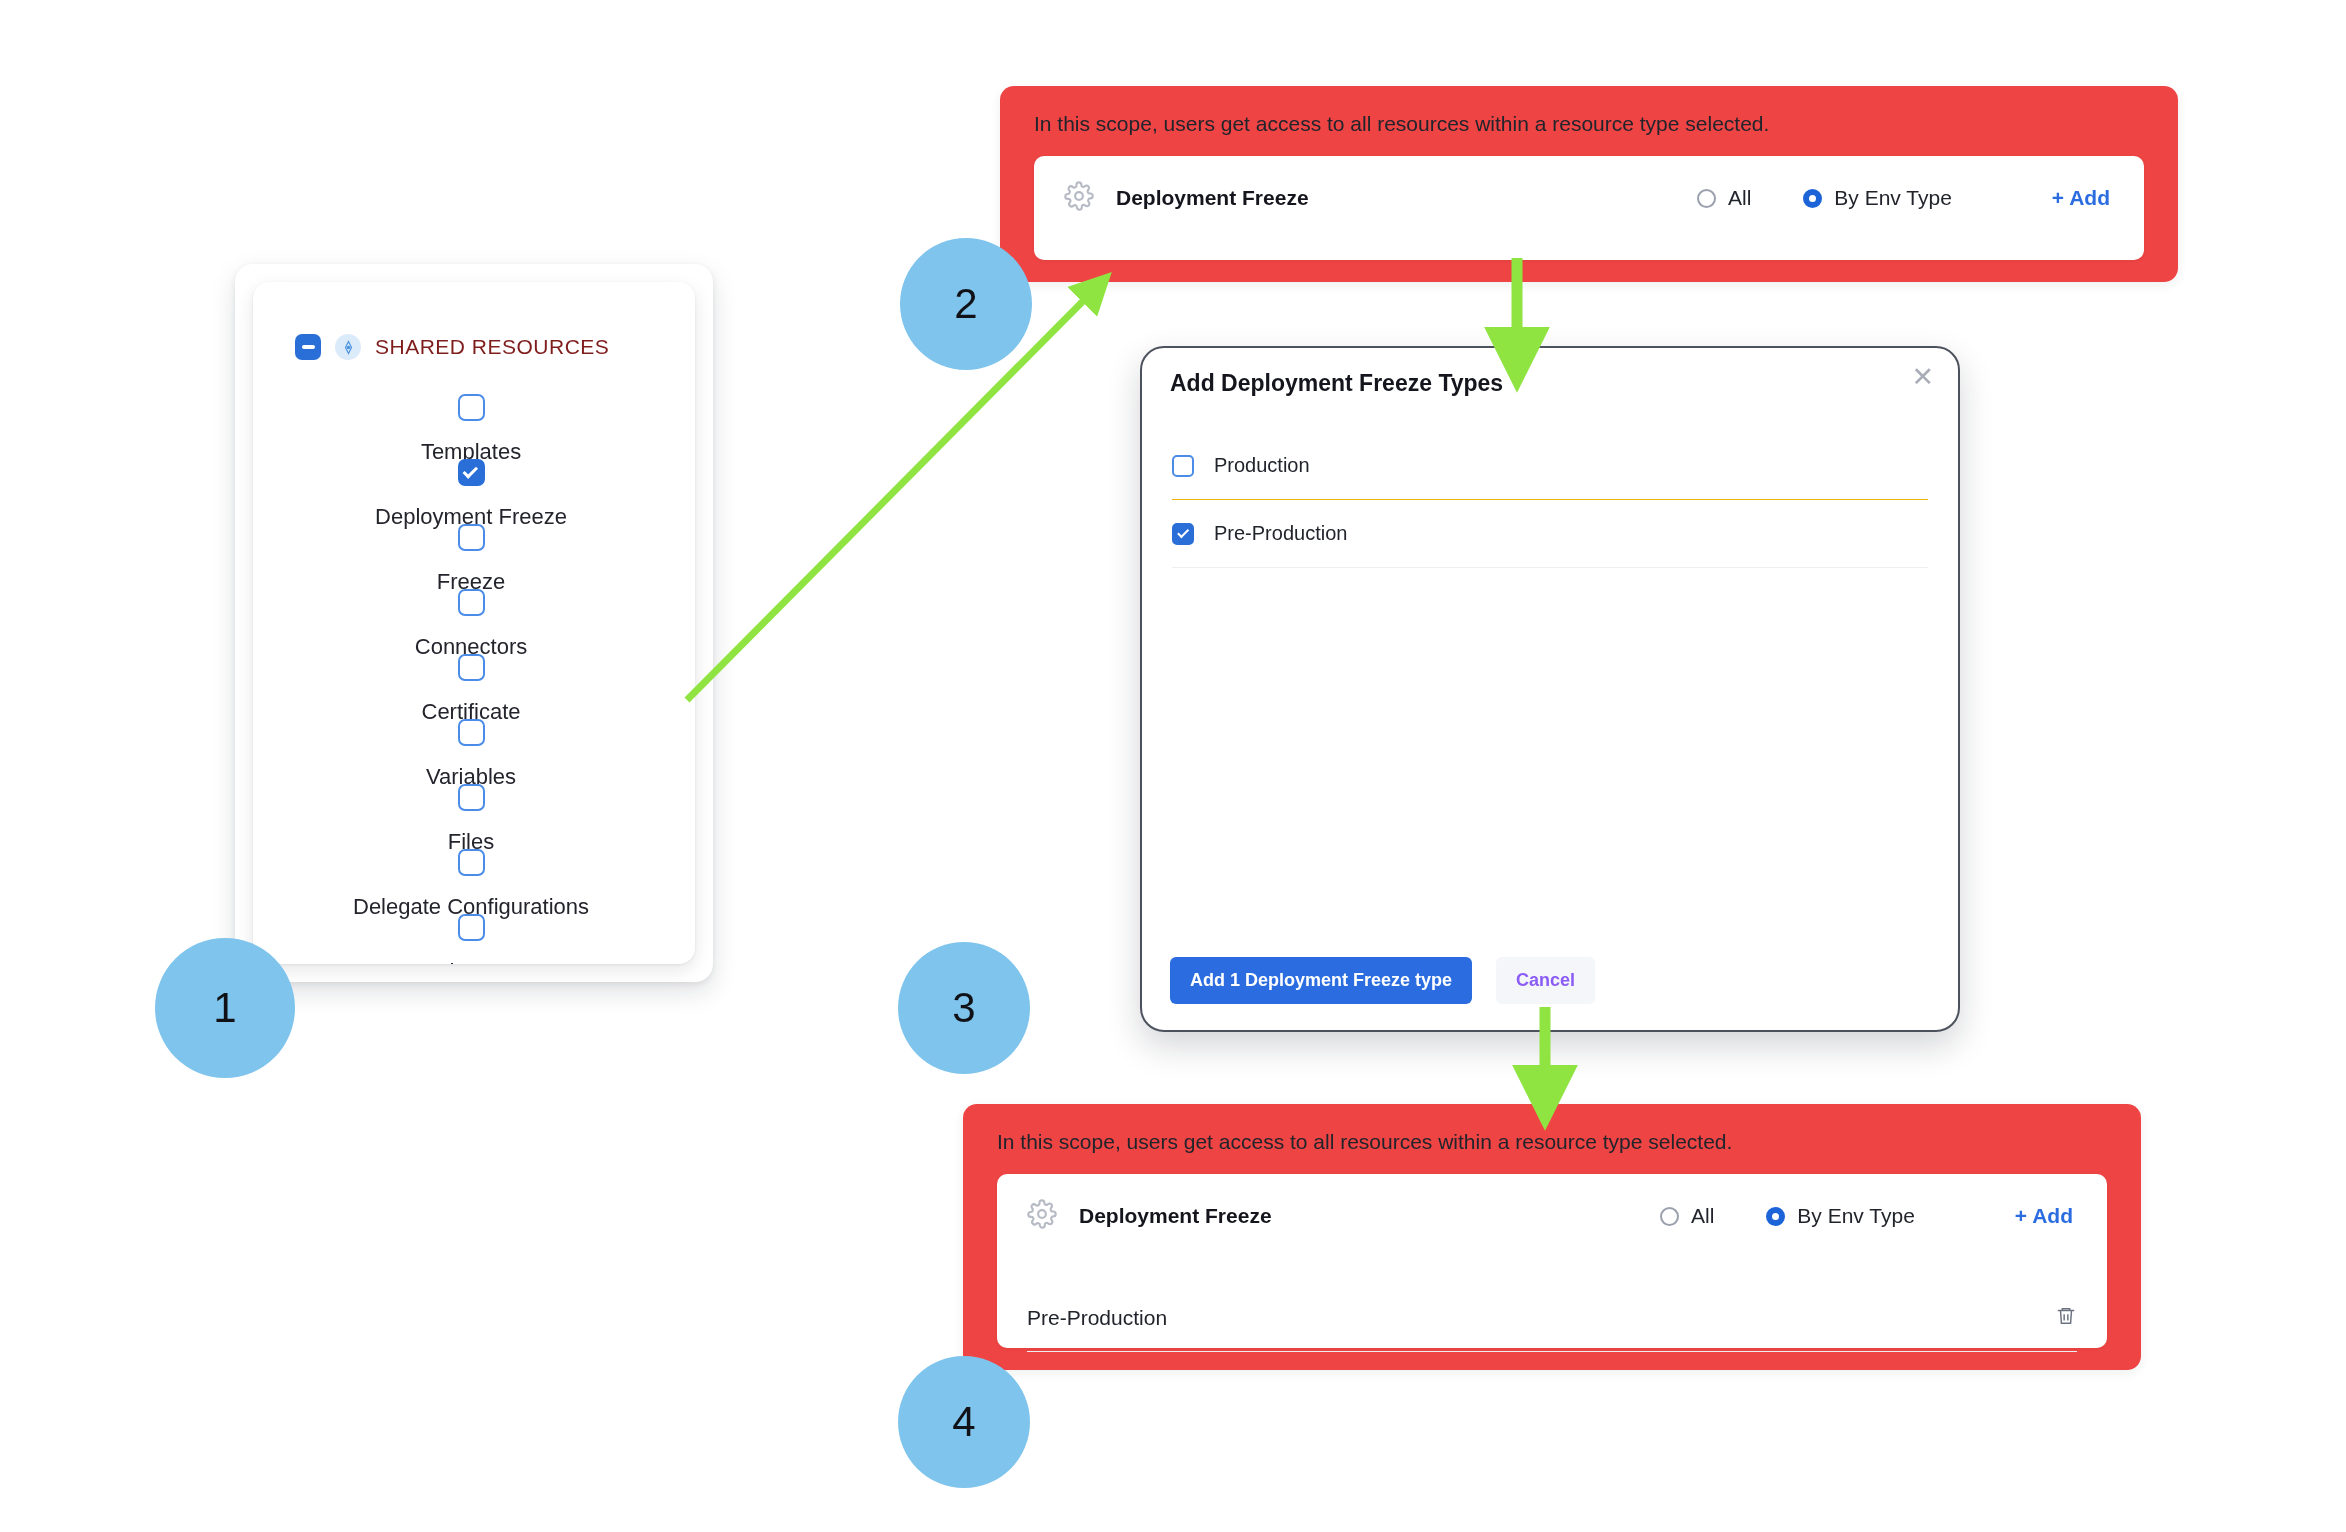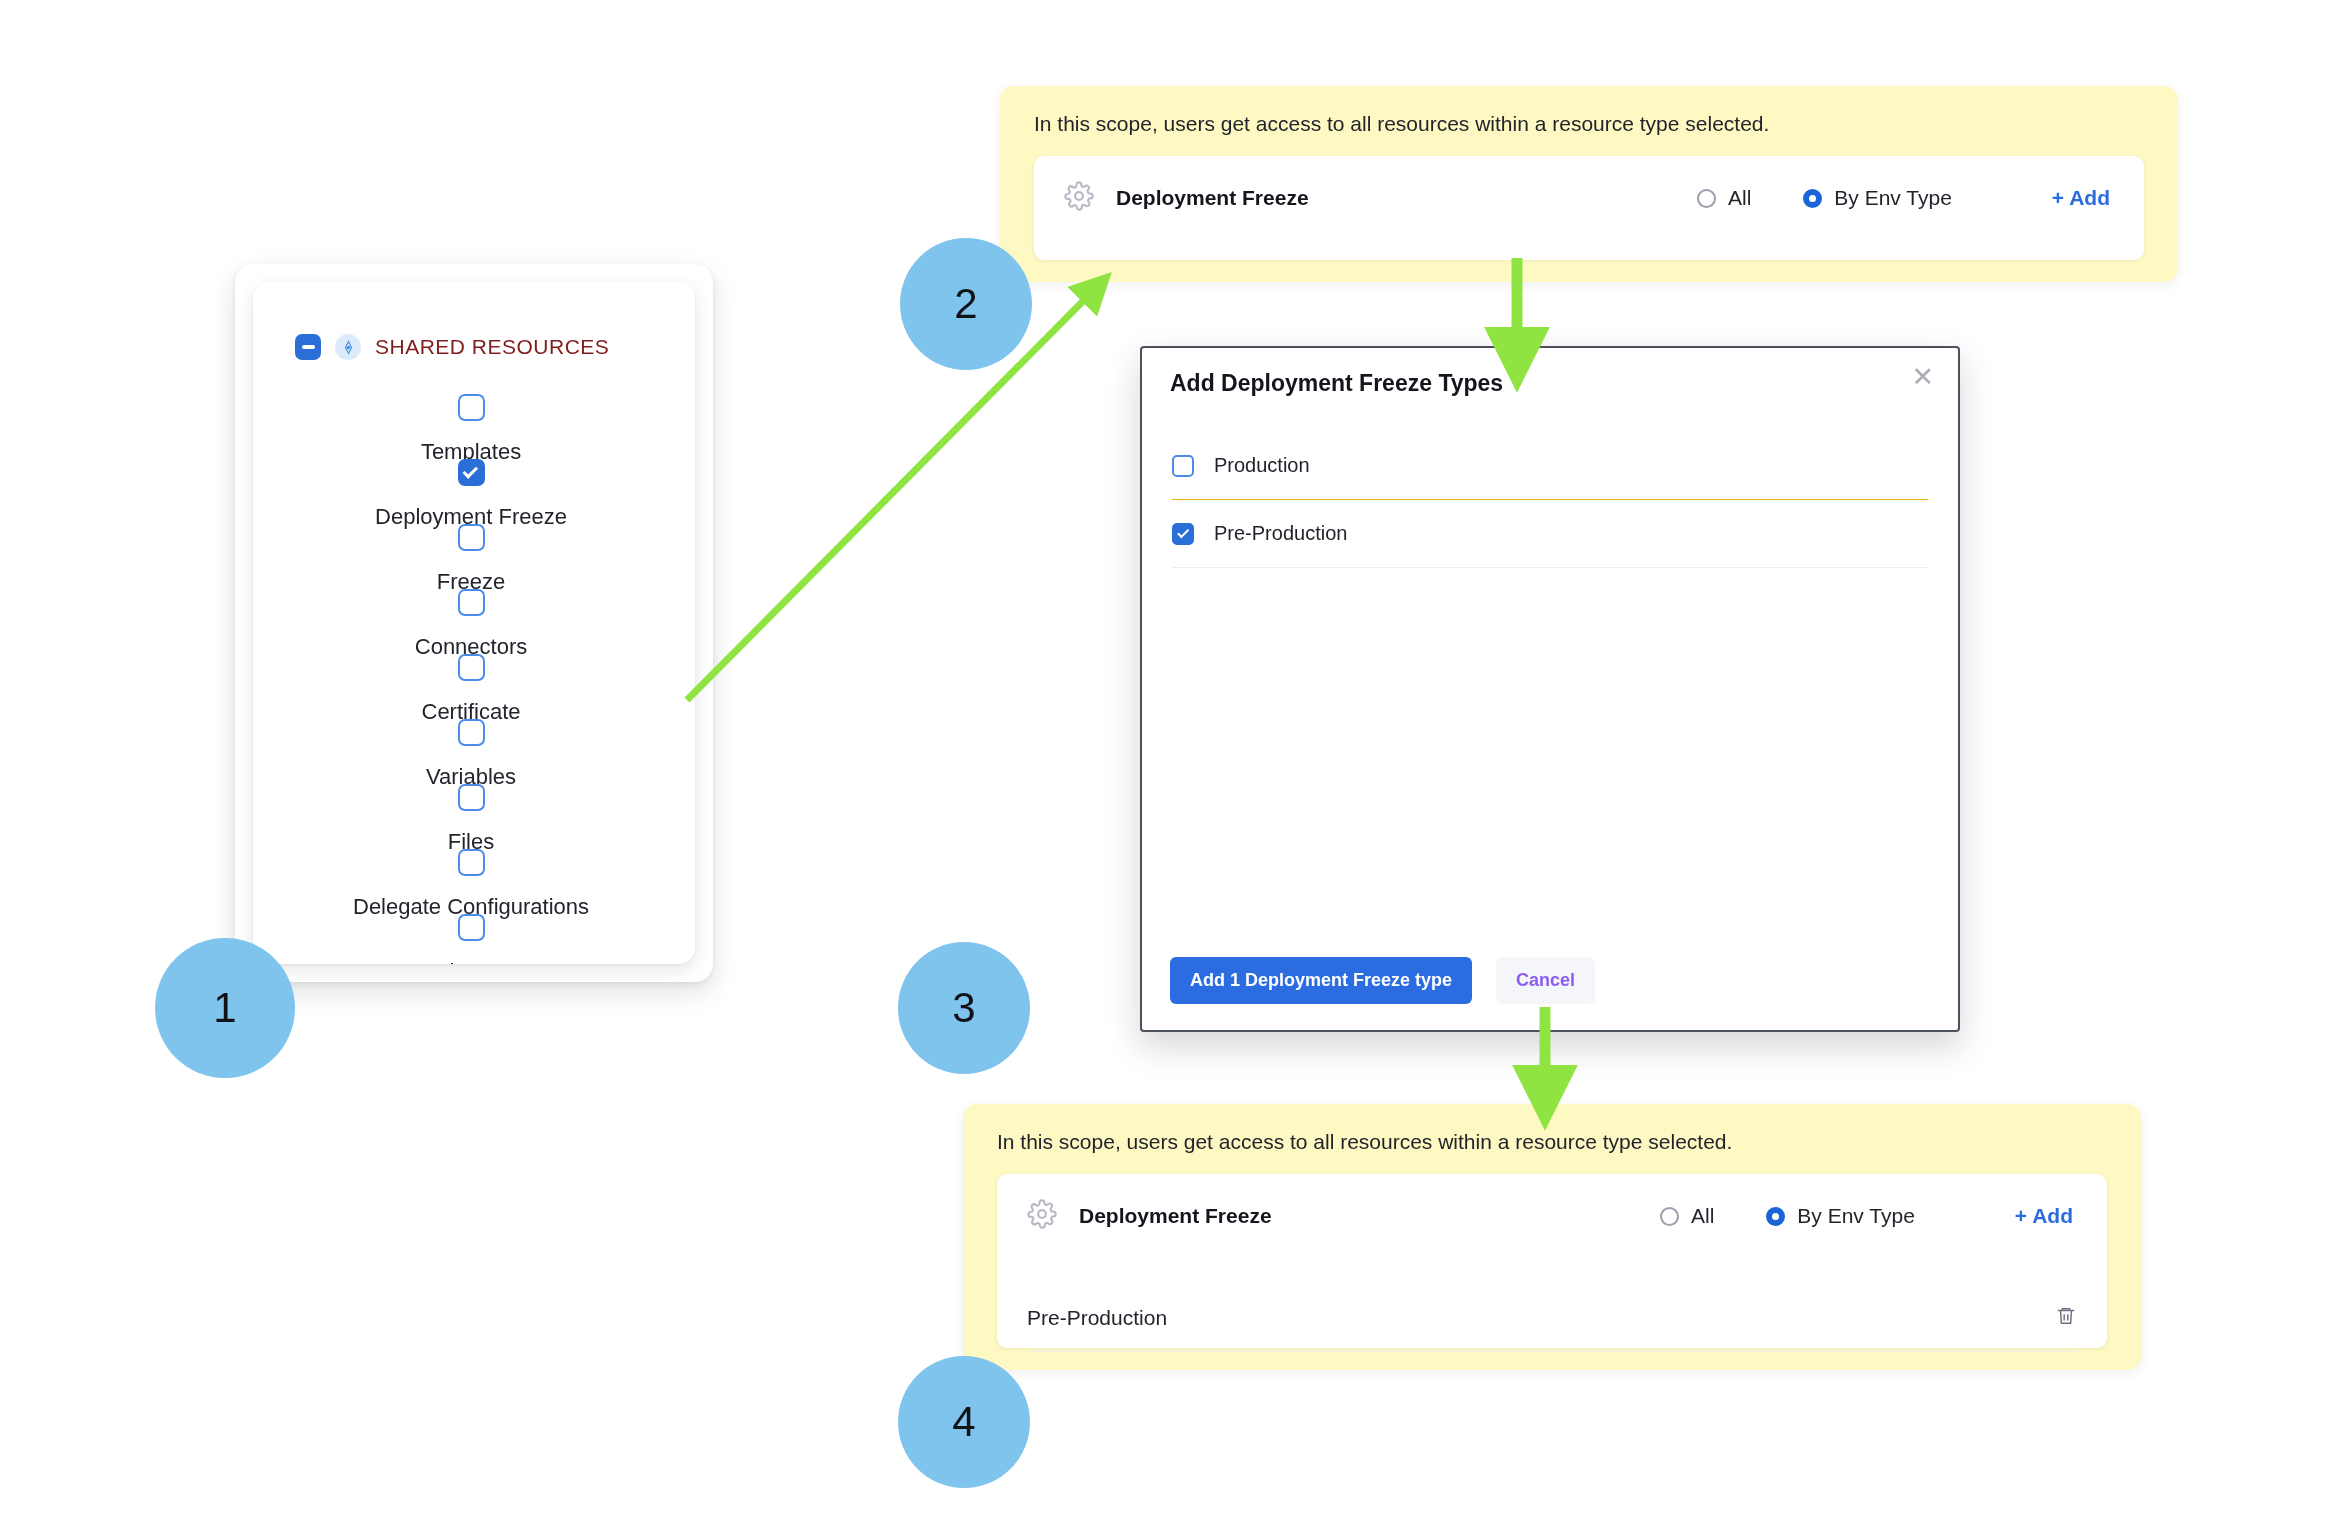--- a/index.html
+++ b/index.html
@@ -69,21 +69,21 @@
   .cb.checked { background: #2a6ed8; border-color: #2a6ed8; }
   .cb.checked .tick {
     width: 14px; height: 8px; border-left: 3px solid #fff; border-bottom: 3px solid #fff;
     transform: rotate(-45deg) translate(1px,-2px);
   }
   .res-label { font-size: 22px; color: #23242c; white-space: nowrap; }
 
   
   .scope-panel {
     position: absolute;
-    background: #fef9c3;
+    background: #ef4444;
     border-radius: 14px;
     box-shadow: 0 3px 12px rgba(16,24,40,.07);
     z-index: 10;
     text-decoration: underline;
   }
   .scope-note {
     position: absolute; left: 34px; top: 26px;
     font-size: 21px; color: #22242c; white-space: nowrap;
   }
   .scope-card {
@@ -117,21 +117,21 @@
     display: flex; align-items: center; border-bottom: 1px solid #eceef2;
   }
   .chip-name { font-size: 21px; color: #22242c; }
   .chip-trash { margin-left: auto; }
 
   
   .modal {
     position: absolute;
     background: #ffffff;
     border: 2px solid #4c525d;
-    border-radius: 4px;
+    border-radius: 24px;
     box-shadow: 0 14px 34px rgba(16,24,40,.18);
     z-index: 20;
   }
   .modal-title {
     position: absolute; left: 28px; top: 22px;
     font-size: 23px; font-weight: bold; color: #15161d; white-space: nowrap;
   }
   .modal-close {
     position: absolute; right: 24px; top: 16px;
     font-size: 27px; color: #a9adb8; line-height: 1; cursor: default;

